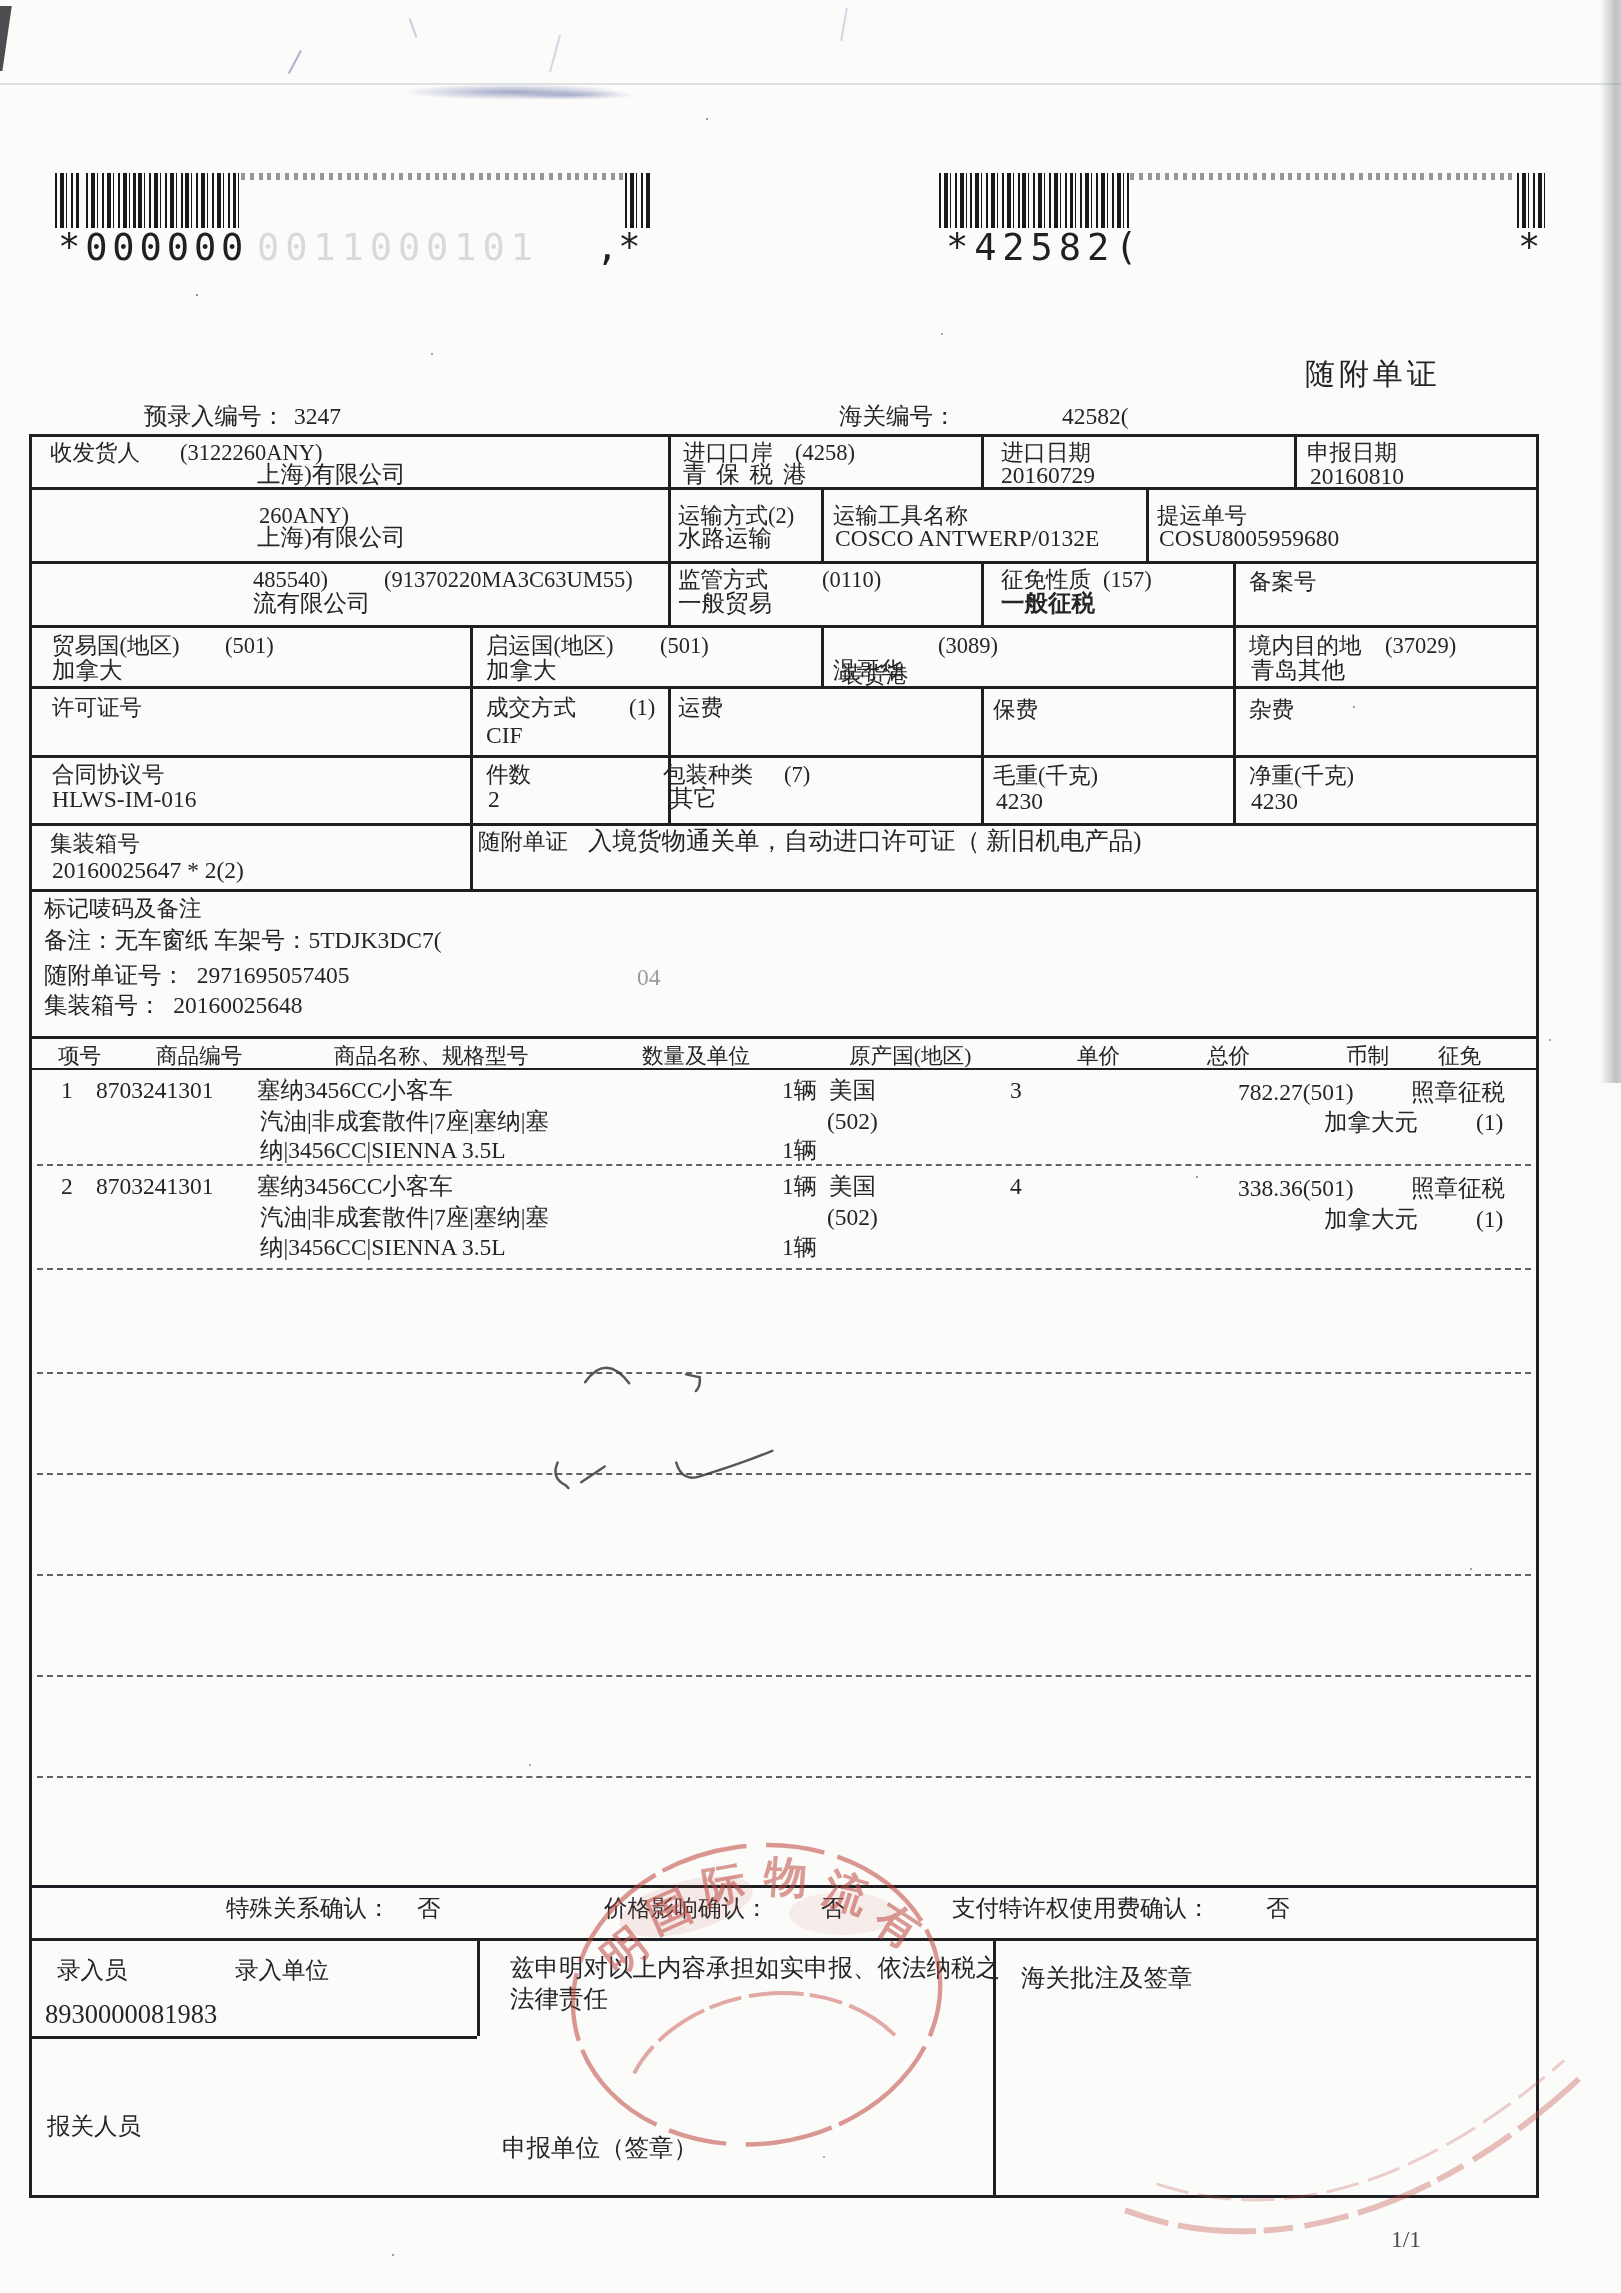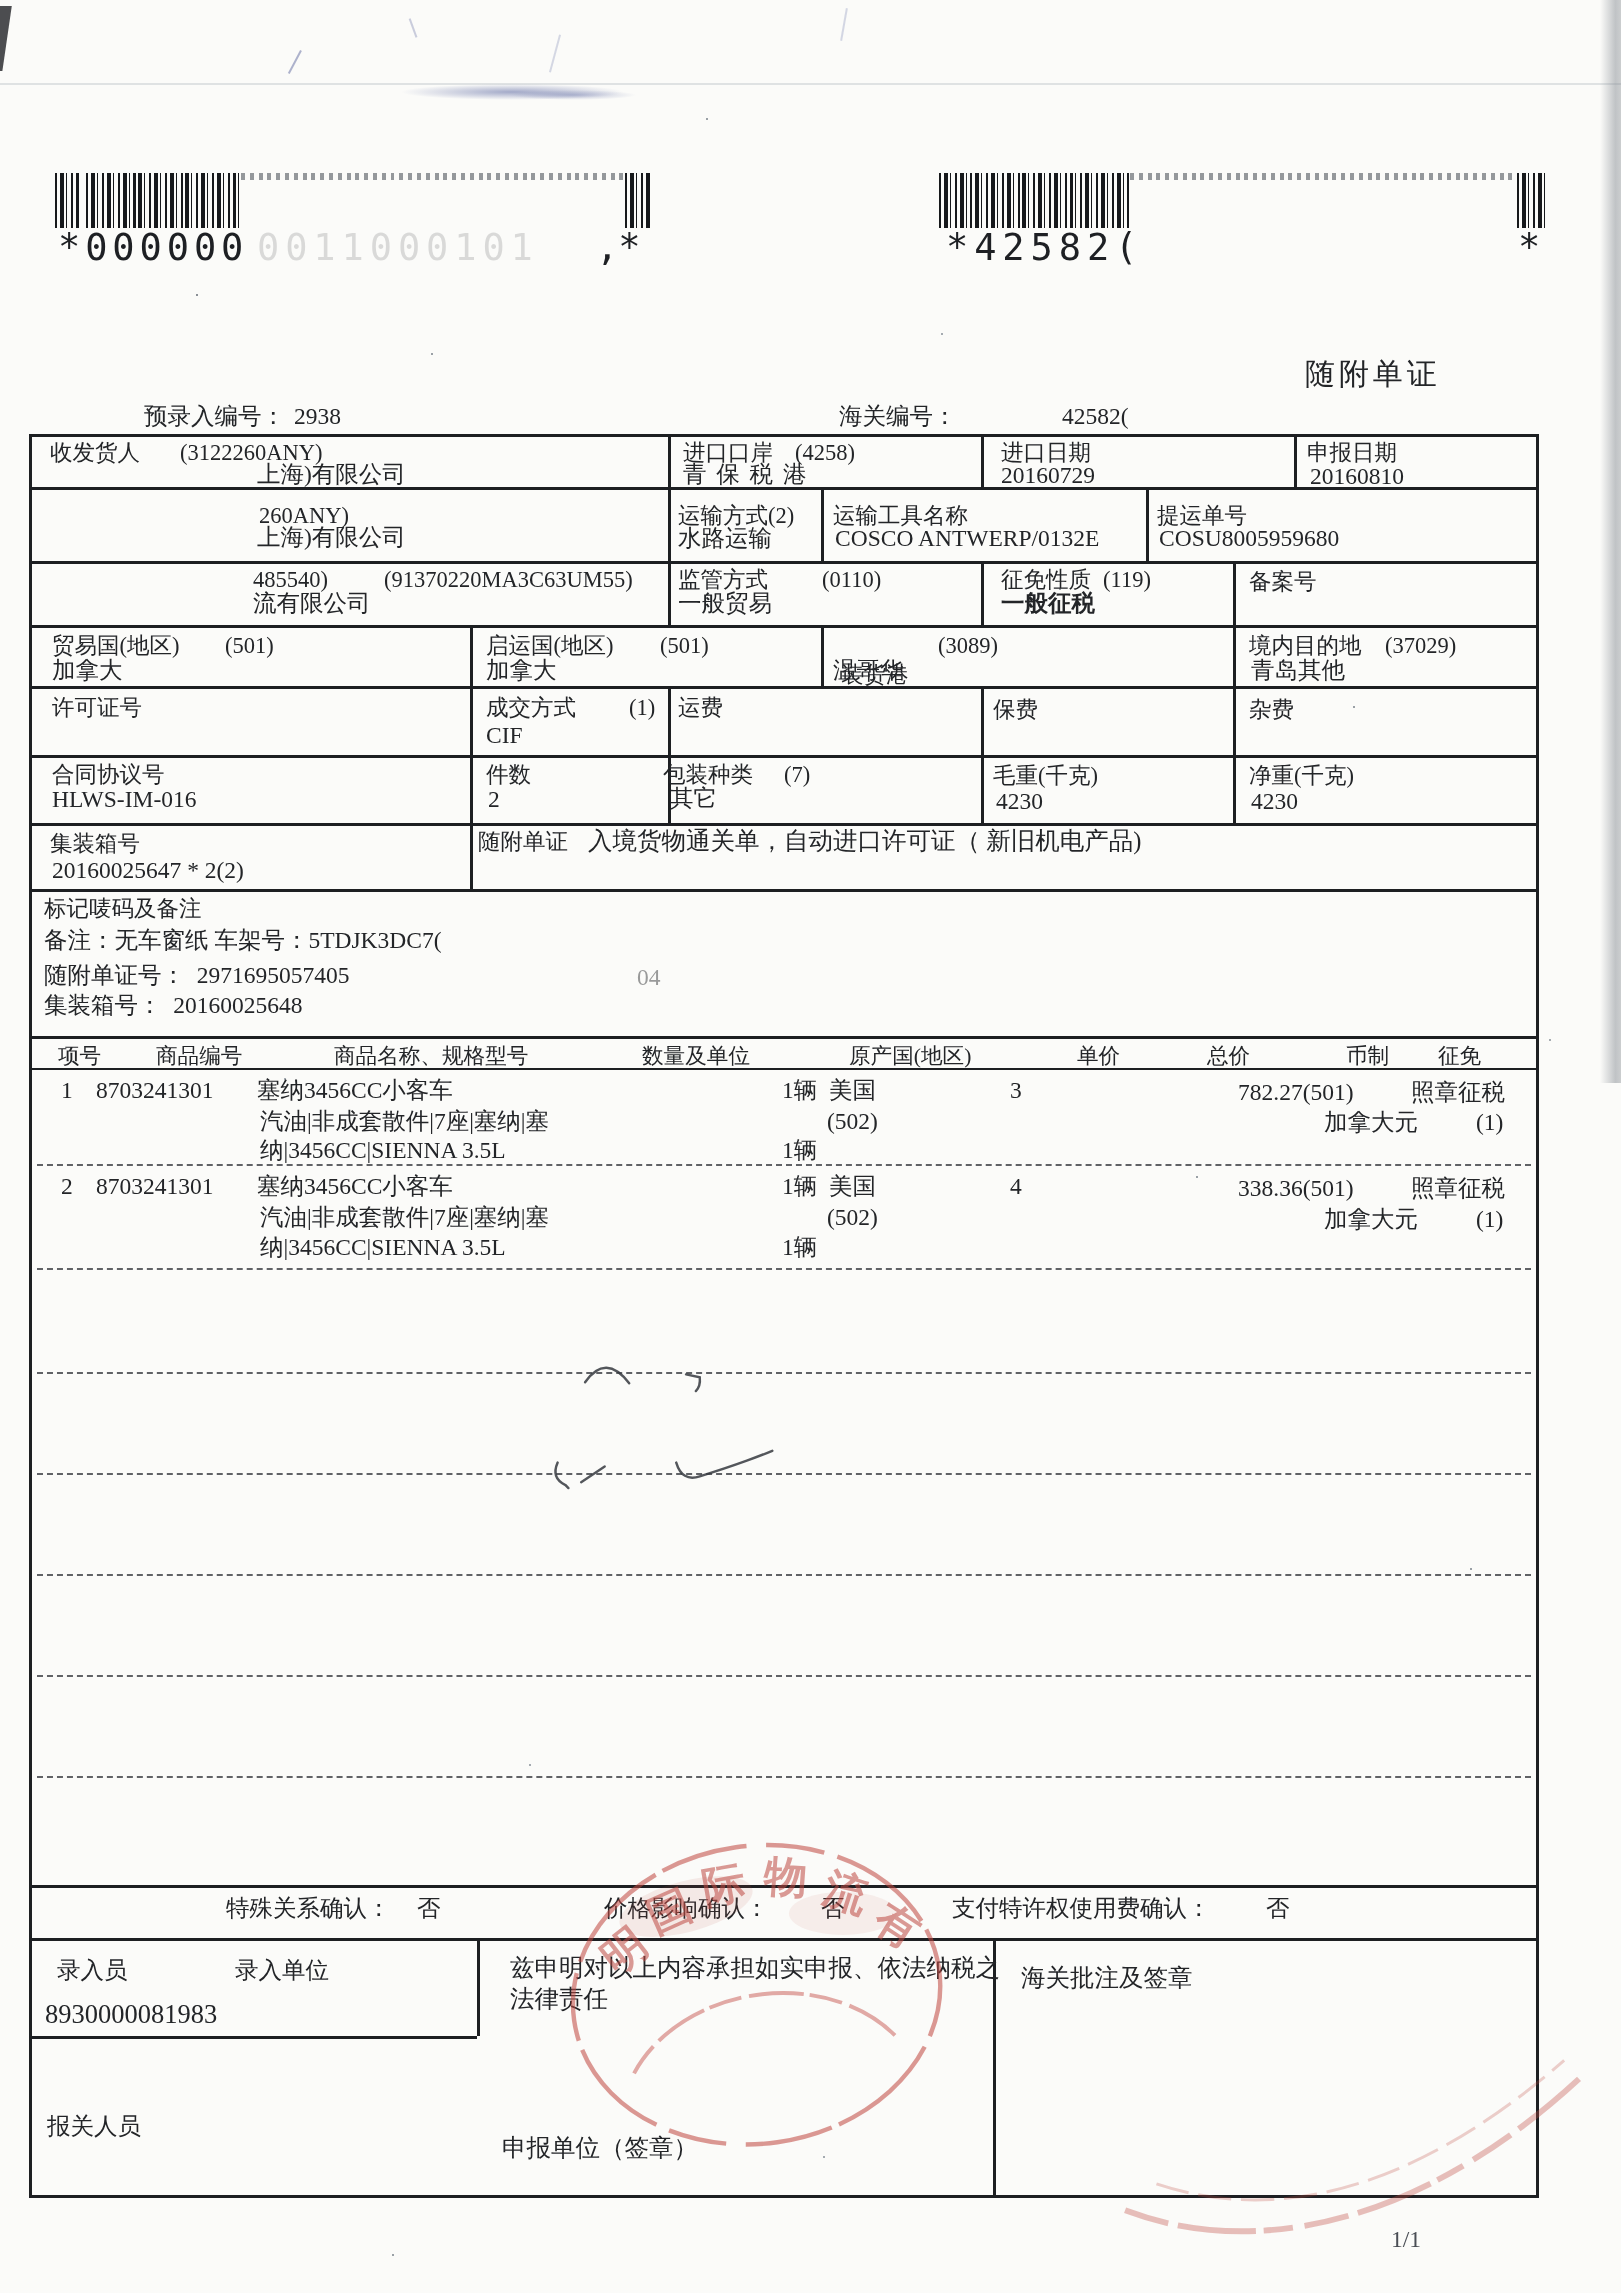--- a/index.html
+++ b/index.html
@@ -52,21 +52,21 @@
   <div>
     <div class="bars" style="left:939px;width:191px;"></div>
     <div class="barsf" style="left:1130px;width:387px;"></div>
     <div class="bars" style="left:1517px;width:29px;"></div>
     <span class="btxt" style="left:946px;letter-spacing:5.9px;">*42582(</span>
     <span class="btxt" style="left:1518px;">*</span>
   </div>
 
   <span class="t" style="left:1305px;top:358px;font-size:30px;letter-spacing:3.9px;">随附单证</span>
   <span class="t vl" style="left:144px;top:404px;">预录入编号：</span>
-  <span class="t vl" style="left:294px;top:404px;">2938</span>
+  <span class="t vl" style="left:294px;top:404px;">3247</span>
   <span class="t vl" style="left:839px;top:404px;">海关编号：</span>
   <span class="t vl" style="left:1062px;top:404px;">42582(</span>
 
   <div class="outer"></div>
   <div>
     <i class="hl" style="left:31px;top:487px;width:1506px;"></i>
     <i class="hl" style="left:31px;top:561px;width:1506px;"></i>
     <i class="hl" style="left:31px;top:625px;width:1506px;"></i>
     <i class="hl" style="left:31px;top:686px;width:1506px;"></i>
     <i class="hl" style="left:31px;top:755px;width:1506px;"></i>
@@ -119,21 +119,21 @@
   <span class="t lb" style="left:1157px;top:504px;">提运单号</span>
   <span class="t vl" style="left:1159px;top:526px;">COSU8005959680</span>
 
   <span class="t lb" style="left:253px;top:568px;">485540)</span>
   <span class="t lb" style="left:384px;top:568px;">(91370220MA3C63UM55)</span>
   <span class="t vl" style="left:253px;top:591px;">流有限公司</span>
   <span class="t lb" style="left:678px;top:568px;">监管方式</span>
   <span class="t lb" style="left:822px;top:568px;">(0110)</span>
   <span class="t vl" style="left:678px;top:591px;">一般贸易</span>
   <span class="t lb" style="left:1001px;top:568px;">征免性质</span>
-  <span class="t lb" style="left:1103px;top:568px;">(119)</span>
+  <span class="t lb" style="left:1103px;top:568px;">(157)</span>
   <span class="t vl" style="left:1001px;top:591px;font-weight:bold;">一般征税</span>
   <span class="t lb" style="left:1249px;top:570px;">备案号</span>
 
   <span class="t lb" style="left:52px;top:634px;">贸易国(地区)</span>
   <span class="t lb" style="left:225px;top:634px;">(501)</span>
   <span class="t vl" style="left:52px;top:658px;">加拿大</span>
   <span class="t lb" style="left:486px;top:634px;">启运国(地区)</span>
   <span class="t lb" style="left:660px;top:634px;">(501)</span>
   <span class="t vl" style="left:486px;top:658px;">加拿大</span>
   <span class="t lb" style="left:841px;top:634px;margin-top:29px;">装货港</span>

